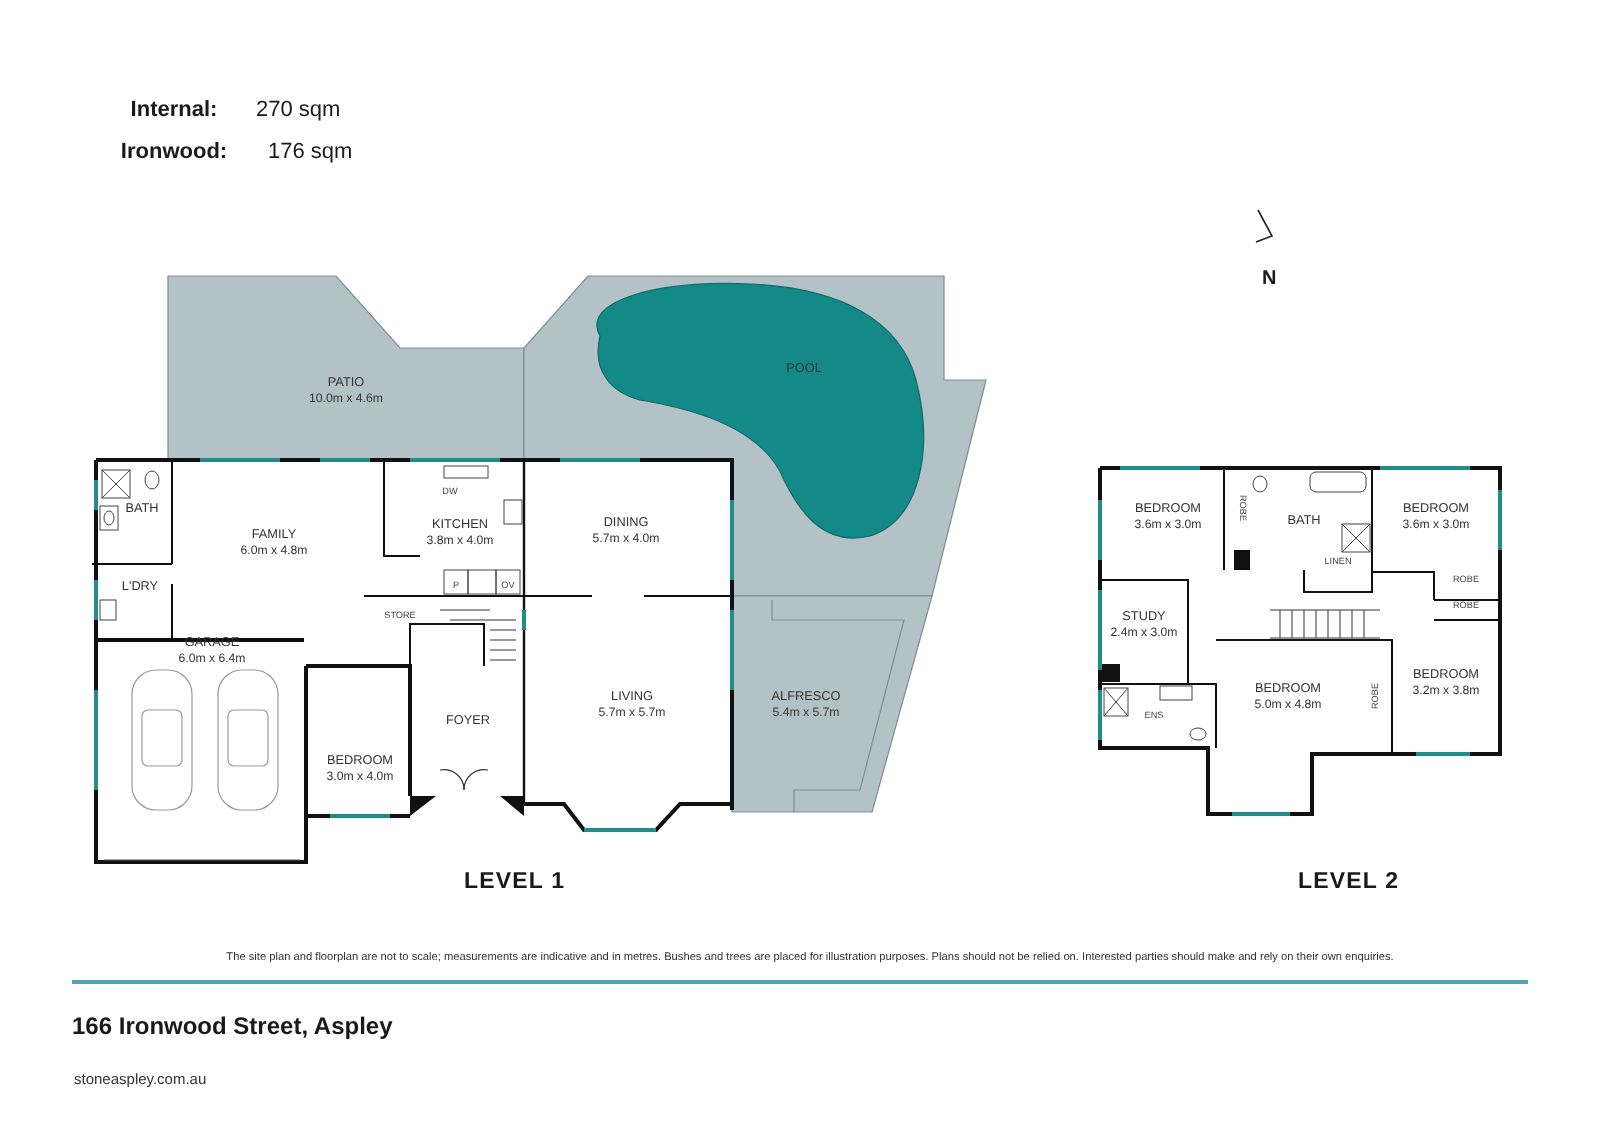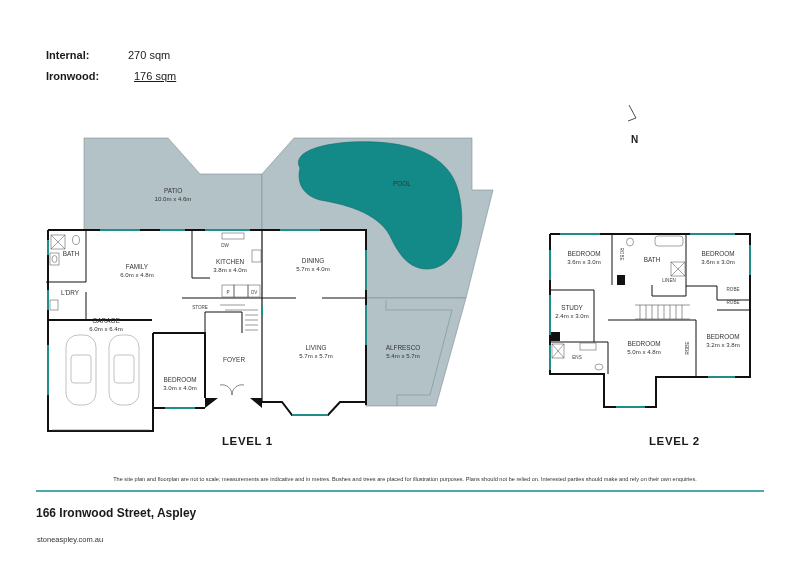--- a/index.html
+++ b/index.html
@@ -1,21 +1,21 @@
 <!DOCTYPE html>
 <html><head>
 <meta charset="utf-8">
 <style>
   html, body { margin:0; padding:0; background:#ffffff; }
   body { width:800px; height:565px; position:relative; overflow:hidden; font-family:"Liberation Sans", sans-serif; color:#1a1a1a; }
   .stats { position:absolute; left:46px; top:44px; font-size:11px; }
   .stat-row { display:flex; height:21px; align-items:center; }
-  .stat-label { font-weight:bold; width:82px; font-size:11px; }
+  .stat-label { font-weight:bold; width:82px; font-size:11px;text-align:center; }
   .stat-value { font-size:11px; }
-  .stat-value.ext { padding-left:6px;text-decoration:underline; }
+  .stat-value.ext { padding-left:6px; }
   svg.plan { position:absolute; left:0; top:0; }
   .room-label { font-family:"Liberation Sans", sans-serif; font-size:6.4px; fill:#333; text-anchor:middle; }
   .room-dim { font-family:"Liberation Sans", sans-serif; font-size:6.1px; fill:#333; text-anchor:middle; }
   .small-label { font-family:"Liberation Sans", sans-serif; font-size:4.6px; fill:#444; text-anchor:middle; }
   .level-title { position:absolute; font-weight:bold; font-size:11.5px; letter-spacing:0.6px; }
   .north { position:absolute; left:631px; top:134px; font-weight:bold; font-size:10px; }
   .disclaimer { position:absolute; left:46px; width:718px; top:476px; font-size:5.6px; color:#333; text-align:center; white-space:nowrap; }
   .rule { position:absolute; left:36px; width:728px; top:490px; height:2px; background:#4fa8ad; }
   .address { position:absolute; left:36px; top:506px; font-size:12px; font-weight:bold; }
   .website { position:absolute; left:37px; top:535px; font-size:7.5px; color:#333; }
@@ -232,19 +232,19 @@
   <text class="room-dim" x="572" y="318">2.4m x 3.0m</text>
   <text class="small-label" x="577" y="359">ENS</text>
   <text class="room-label" x="644" y="346">BEDROOM</text>
   <text class="room-dim" x="644" y="354">5.0m x 4.8m</text>
   <text class="room-label" x="723" y="339">BEDROOM</text>
   <text class="room-dim" x="723" y="347">3.2m x 3.8m</text>
 </svg>
 
 <div class="north">N</div>
 
-<div class="level-title" style="left:222px; top:435px;">LEVEL 1</div>
+<div class="level-title" style="left:232px; top:435px;">LEVEL 1</div>
 <div class="level-title" style="left:628px; top:435px;margin-left:21px;">LEVEL 2</div>
 
 <div class="disclaimer">The site plan and floorplan are not to scale; measurements are indicative and in metres. Bushes and trees are placed for illustration purposes. Plans should not be relied on. Interested parties should make and rely on their own enquiries.</div>
 <div class="rule"></div>
 <div class="address">166 Ironwood Street, Aspley</div>
 <div class="website">stoneaspley.com.au</div>
 
 </body></html>

